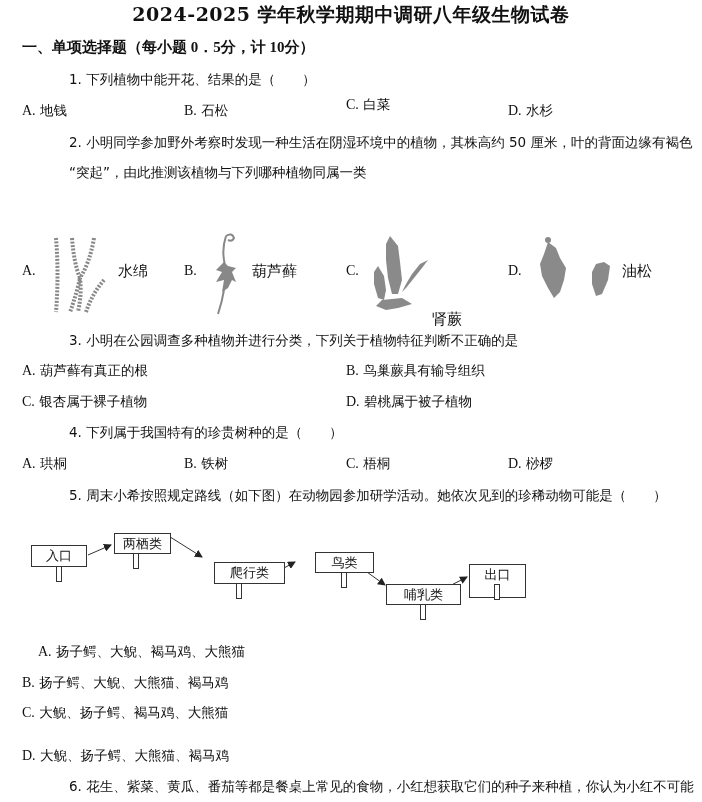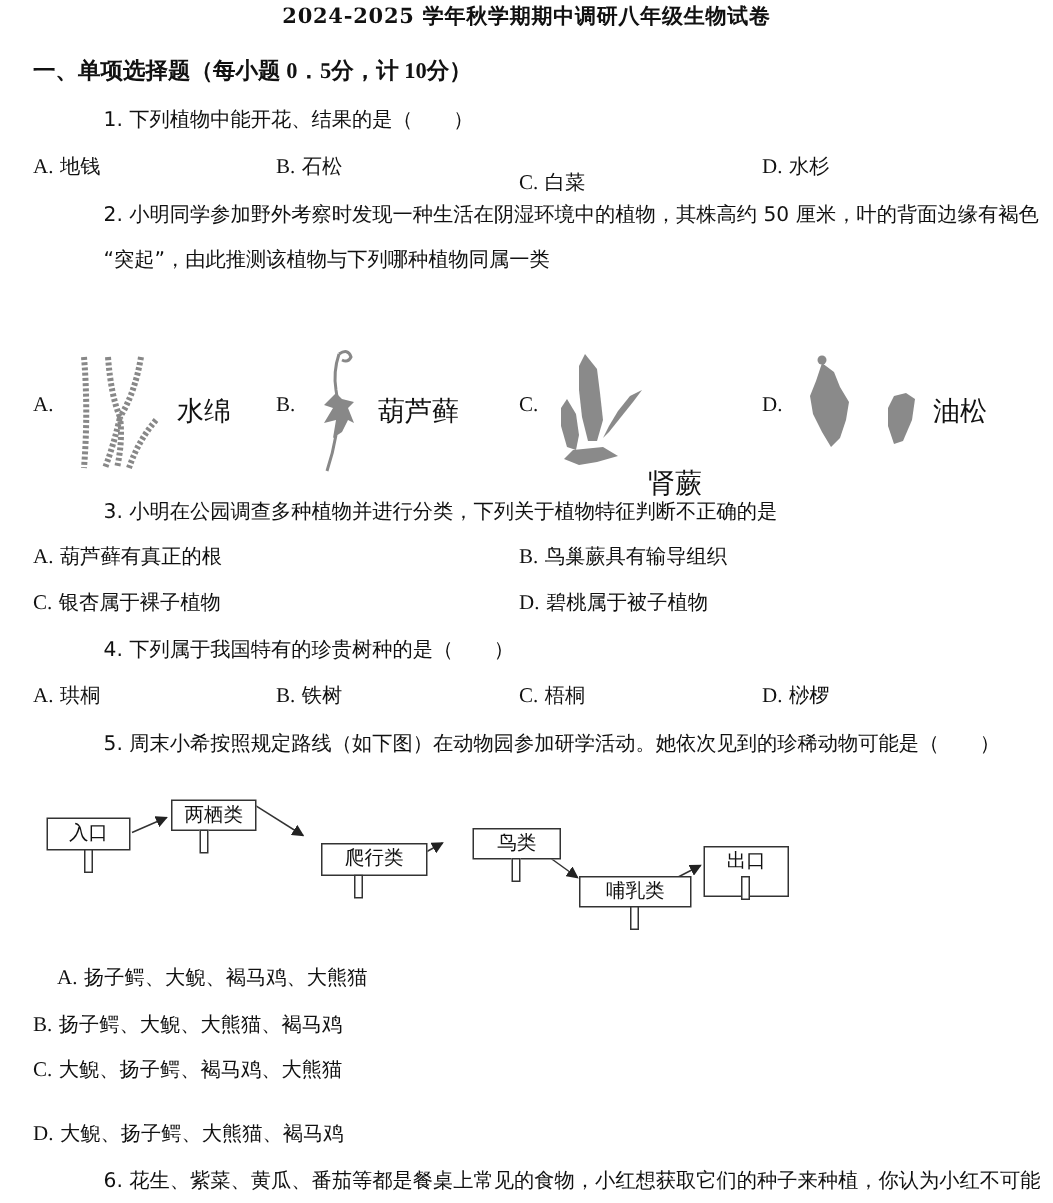--- a/index.html
+++ b/index.html
@@ -5,30 +5,30 @@
     html, body { margin: 0; padding: 0; background: #ffffff; }
     body {
       width: 702px; height: 802px; position: relative; overflow: hidden;
       font-family: "DejaVu Sans", "Liberation Sans", sans-serif;
       color: #111111;
     }
     .abs { position: absolute; white-space: nowrap; }
     .title {
       left: 0; width: 702px; top: 2px; text-align: center;
       font-family: "DejaVu Serif", "Liberation Serif", serif;
-      font-weight: bold; font-size: 14px; letter-spacing: 0.5px;
+      font-weight: bold; font-size: 19px; letter-spacing: 0.5px;
     }
     .section {
       left: 22px; top: 38px; font-family: Liberation Serif, serif;
       font-weight: bold; font-size: 15px;
     }
     .q { font-size: 13.5px; left: 22px; margin-left: 47px; }
     .opt { font-size: 13.5px; }
     .lbl { font-family: "Liberation Serif", "DejaVu Serif", serif; font-size: 14px; }
-    .plantname { font-size: 18px; }
+    .plantname { font-size: 15px; }
     .plant { position: absolute; }
     .flow-box {
       position: absolute; border: 1px solid #333; background: #fff;
       font-size: 13px; text-align: center; box-sizing: border-box;
       line-height: 20px;
     }
     .flow-post {
       position: absolute; width: 6px; border: 1px solid #333; background: #fff; box-sizing: border-box;
     }
   </style>
@@ -40,21 +40,21 @@
 
 <div class="abs q" style="top:71px;">1. 下列植物中能开花、结果的是（　　）</div>
 <div class="abs opt" style="left:22px;top:102px;text-align:right;">
   <span class="lbl">A.</span>
   <span>地钱</span>
 </div>
 <div class="abs opt" style="left:184px;top:102px;">
   <span class="lbl">B.</span>
   <span>石松</span>
 </div>
-<div class="abs opt" style="left:346px;top:113px;text-align:right;">
+<div class="abs opt" style="left:346px;top:96px;text-align:right;">
   <span class="lbl">C.</span>
   <span>白菜</span>
 </div>
 <div class="abs opt" style="left:508px;top:102px;">
   <span class="lbl">D.</span>
   <span>水杉</span>
 </div>
 
 <div class="abs q" style="top:134px;">2. 小明同学参加野外考察时发现一种生活在阴湿环境中的植物，其株高约 50 厘米，叶的背面边缘有褐色</div>
 <div class="abs q" style="left:22px;top:164px;">“突起”，由此推测该植物与下列哪种植物同属一类</div>

